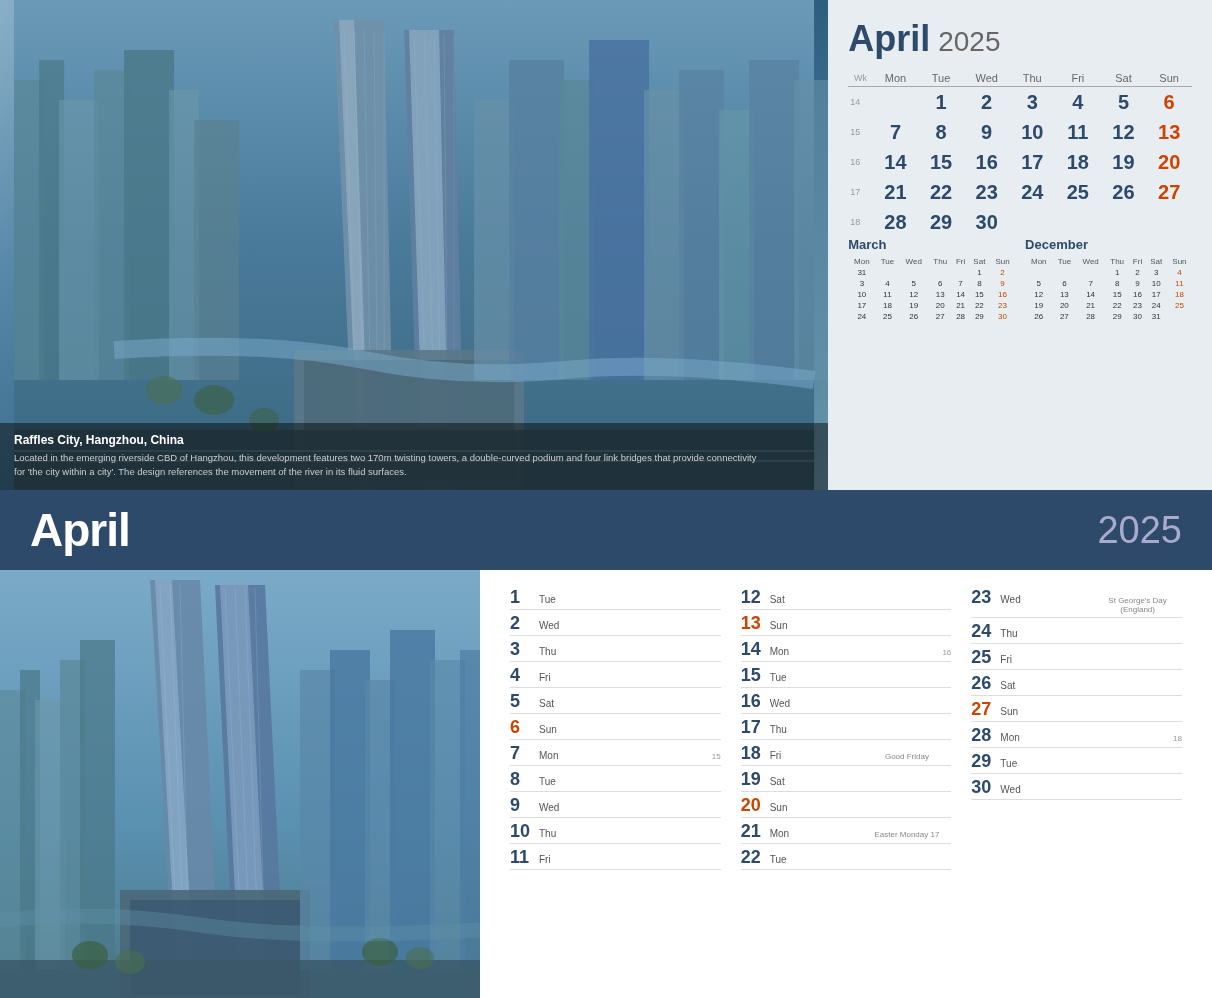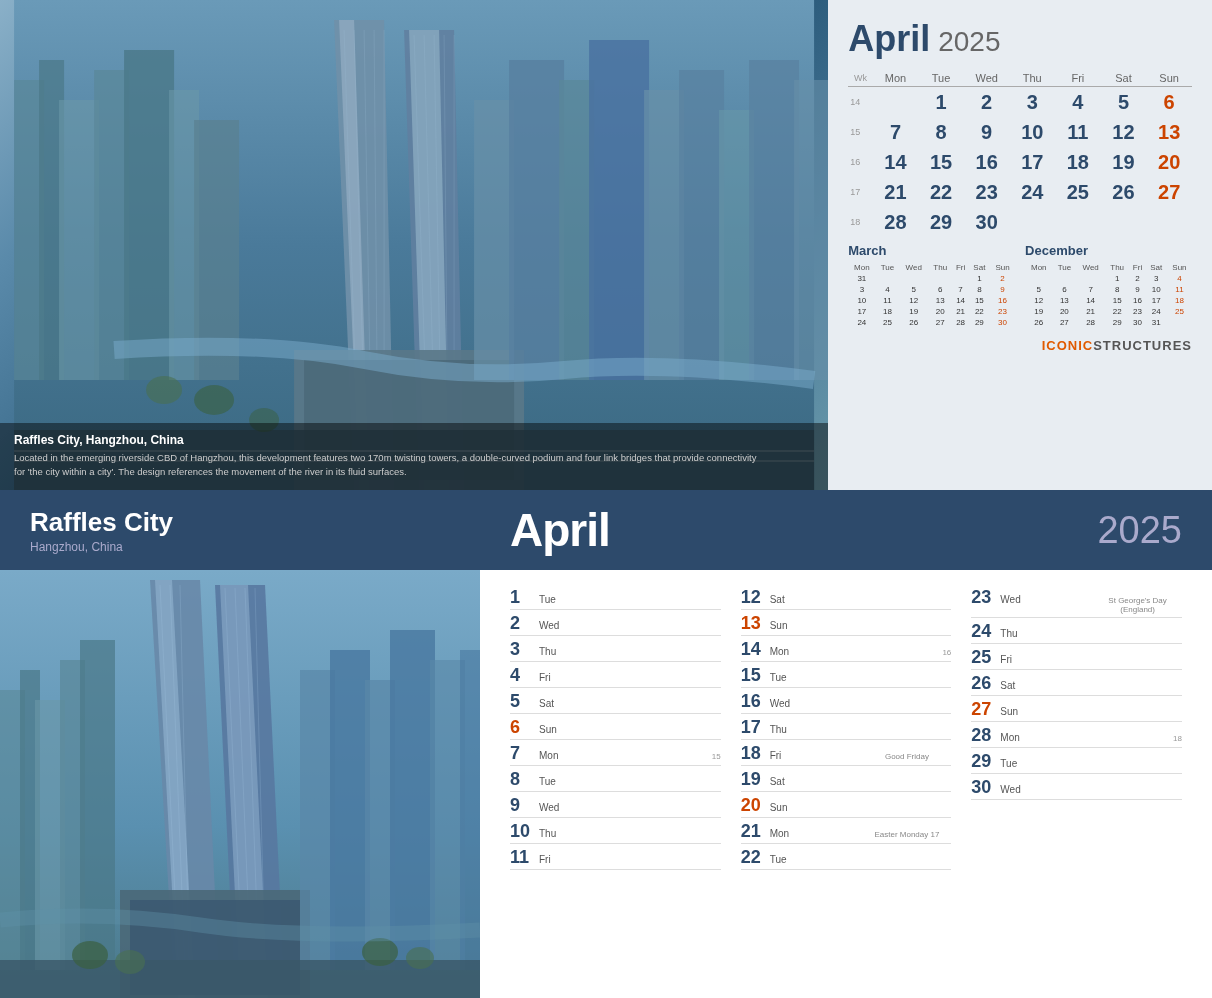--- a/index.html
+++ b/index.html
@@ -119,21 +119,20 @@
       padding-left: 2px;
     }
 
     .main-calendar td.sun {
       color: #cc4400;
     }
 
     .mini-calendars {
       display: flex;
       gap: 10px;
-      margin-top: 6px;
     }
 
     .mini-cal {
       flex: 1;
     }
 
     .mini-cal-title {
       font-size: 13px;
       font-weight: bold;
       color: #2d4a6b;
@@ -566,32 +565,25 @@
               <td>29</td>
               <td>30</td>
               <td>31</td>
               <td class="sun-mini"></td>
             </tr>
           </tbody>
         </table>
       </div>
     </div>
 
-    <div class="iconic-brand">
-      <span class="iconic-orange">ICONIC</span><span class="iconic-gray">STRUCTURES</span>
-    </div>
   </div>
 </div>
 
 <div class="bottom-half">
   <div class="bottom-header">
-    <div class="bottom-header-left">
-      <div class="bh-title">Raffles City</div>
-      <div class="bh-subtitle">Hangzhou, China</div>
-    </div>
     <div class="bottom-header-month">April</div>
     <div class="bottom-header-year">2025</div>
   </div>
 
   <div class="bottom-content">
 
     <div class="bottom-image">
       <svg width="480" height="428" viewBox="0 0 480 428" xmlns="http://www.w3.org/2000/svg">
         <defs>
           <linearGradient id="bSkyGrad" x1="0" y1="0" x2="0" y2="1">

